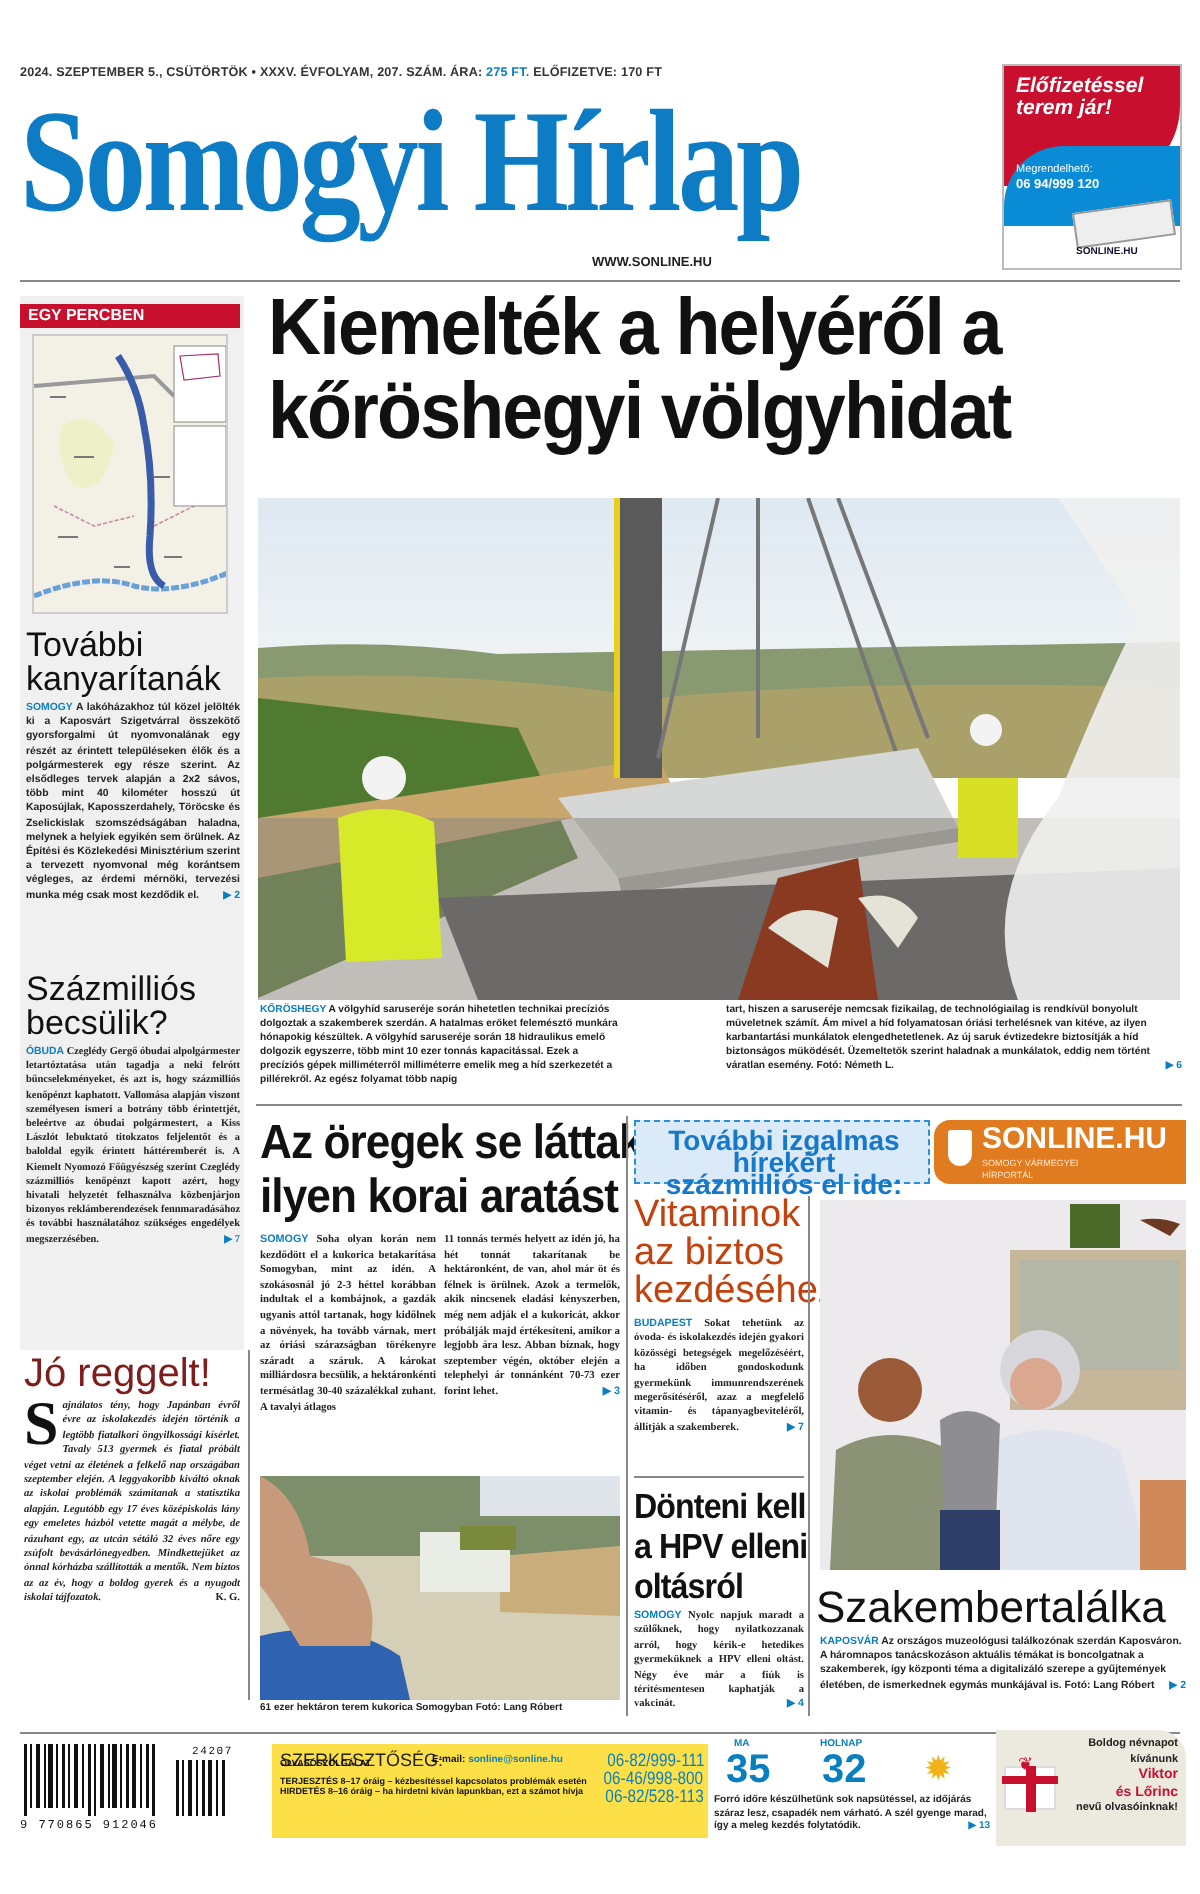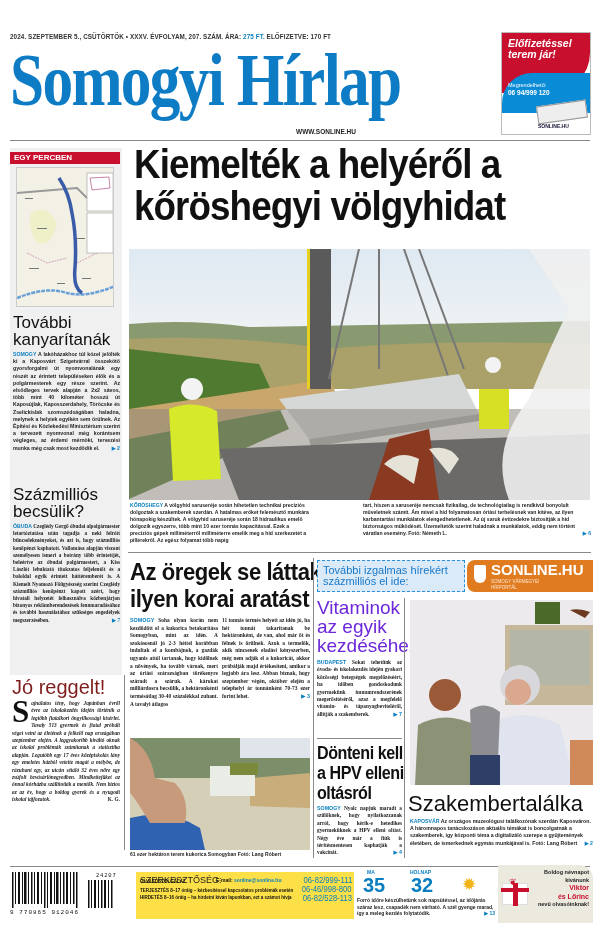--- a/index.html
+++ b/index.html
@@ -26,21 +26,21 @@
 .body6 .loc{color:#0a7fc0;font-weight:bold}
 .arrow{color:#0a7fc0;float:right;font-weight:bold}
 .main-h{left:134px;top:143px;font-size:40px;line-height:42px;font-weight:bold;letter-spacing:-1px;color:#111;transform:scaleX(.92);transform-origin:left top;white-space:nowrap}
 .photo-main{left:129px;top:249px;width:461px;height:251px;overflow:hidden}
 .cap{font-size:5.1px;line-height:7px;color:#222;font-weight:bold}
 .cap .loc{color:#0a7fc0}
 .sec-h{font-weight:bold;font-size:21px;line-height:23px;color:#111;letter-spacing:-.5px;transform:scaleX(.92);transform-origin:left top;white-space:nowrap}
 .serif{font-family:"Liberation Serif",serif}
 .vline{width:1px;background:#888}
 .banner{left:317px;top:560px;width:276px;height:32px}
-.vit-h{left:317px;top:598px;font-size:19px;line-height:19px;color:#6d28d9}
+.vit-h{left:317px;top:598px;font-size:19px;line-height:19px;color:#c2410c}
 .sz-h{left:408px;top:791px;font-size:22px;color:#111}
 .footer-box{left:136px;top:872px;width:218px;height:47px;background:#fde047}
 .weather{left:357px;top:869px;width:143px}
 .nameday{left:498px;top:865px;width:95px;height:58px;background:#ece9df;border-top-right-radius:14px}
 </style>
 </head>
 <body>
 
 <div class="abs dateline">
   <span>2024. SZEPTEMBER 5., CSÜTÖRTÖK</span> •
@@ -182,31 +182,31 @@
     <path d="M0 80 Q40 70 70 90 L75 112 L0 112Z" fill="#2f62b0"></path>
     <path d="M0 0 Q20 10 25 40 L45 45 Q60 60 55 85 L20 85 Q5 60 0 55Z" fill="#c89a7c"></path>
   </svg>
 </div>
 <div class="abs cap" style="left:130px;top:851px;font-size:5px">61 ezer hektáron terem kukorica Somogyban Fotó: Lang Róbert</div>
 
 <div class="abs vline" style="left:313px;top:558px;height:300px"></div>
 
 <div class="abs banner">
   <div style="position:absolute;left:0;top:0;width:148px;height:32px;background:#dbeaf8;border:1px dashed #2b8fd9"></div>
-  <div style="position:absolute;left:6px;top:5px;width:138px;color:#1878c8;font-weight:normal;font-size:11px;line-height:11px">
+  <div style="position:absolute;left:6px;top:5px;width:138px;text-align:center;color:#1878c8;font-weight:bold;font-size:14px;line-height:11px">
     <span>További izgalmas hírekért</span><br><span>százmilliós el ide:</span>
   </div>
   <div style="position:absolute;left:150px;top:0;width:126px;height:32px;background:#e07b1f;border-radius:8px 0 0 8px"></div>
   <div style="position:absolute;left:157px;top:5px;width:12px;height:18px;background:#fff;border-radius:2px 2px 8px 8px"></div>
   <div style="position:absolute;left:174px;top:1px;color:#fff;font-weight:bold;font-size:15px">SONLINE.HU</div>
   <div style="position:absolute;left:174px;top:19px;color:#fde6d0;font-size:4.5px;line-height:5.5px"><span>SOMOGY VÁRMEGYEI</span><br><span>HÍRPORTÁL</span></div>
 </div>
 
 <div class="abs vit-h">
-  <span>Vitaminok</span><br><span>az egyik</span><br><span>kezdéséhez</span>
+  <span>Vitaminok</span><br><span>az biztos</span><br><span>kezdéséhez</span>
 </div>
 <div class="abs serif" style="left:317px;top:659px;width:85px;font-size:5.3px;line-height:7.4px;font-weight:bold;text-align:justify;color:#222">
   <span style="color:#0a7fc0;font-family:'Liberation Sans',sans-serif">BUDAPEST</span>
   <span>Sokat tehetünk az óvoda- és iskolakezdés idején gyakori közösségi betegségek megelőzéséért, ha időben gondoskodunk gyermekünk immunrendszerének megerősítéséről, azaz a megfelelő vitamin- és tápanyagbeviteléről, állítják a szakemberek.</span>
   <span class="arrow" style="font-family:'Liberation Sans',sans-serif">▶ <span>7</span></span>
 </div>
 <div class="abs hrline" style="left:317px;top:738px;width:85px"></div>
 
 <div class="abs sec-h" style="left:317px;top:743px;font-size:17.5px;line-height:20px">
   <div>Dönteni kell</div>
@@ -293,21 +293,21 @@
   </div>
   <div style="position:absolute;left:4px;top:3px;width:212px">
     <div style="display:flex;justify-content:space-between;align-items:baseline;height:9px">
       <span style="font-size:4.5px;font-weight:bold">OLVASÓSZOLGÁLAT</span>
       <span style="font-size:9px;color:#0a7fc0;transform:scaleX(.85);transform-origin:right">06-82/999-111</span>
     </div>
     <div style="display:flex;justify-content:space-between;align-items:baseline;height:9px">
       <span style="font-size:4.5px;font-weight:bold">TERJESZTÉS 8–17 óráig – kézbesítéssel kapcsolatos problémák esetén</span>
       <span style="font-size:9px;color:#0a7fc0;transform:scaleX(.85);transform-origin:right">06-46/998-800</span>
     </div>
-    <div style="display:flex;justify-content:space-between;align-items:center;height:9px">
+    <div style="display:flex;justify-content:space-between;align-items:flex-start;height:9px">
       <span style="font-size:4.5px;font-weight:bold">HIRDETÉS 8–16 óráig – ha hirdetni kíván lapunkban, ezt a számot hívja</span>
       <span style="font-size:9px;color:#0a7fc0;transform:scaleX(.85);transform-origin:right">06-82/528-113</span>
     </div>
   </div>
 </div>
 
 <div class="abs weather">
   <div style="position:absolute;left:10px;top:0;font-size:5px;font-weight:bold;color:#0a7fc0">MA</div>
   <div style="position:absolute;left:6px;top:5px;font-size:20px;font-weight:bold;color:#0a7fc0">35</div>
   <div style="position:absolute;left:53px;top:0;font-size:5px;font-weight:bold;color:#0a7fc0">HOLNAP</div>

